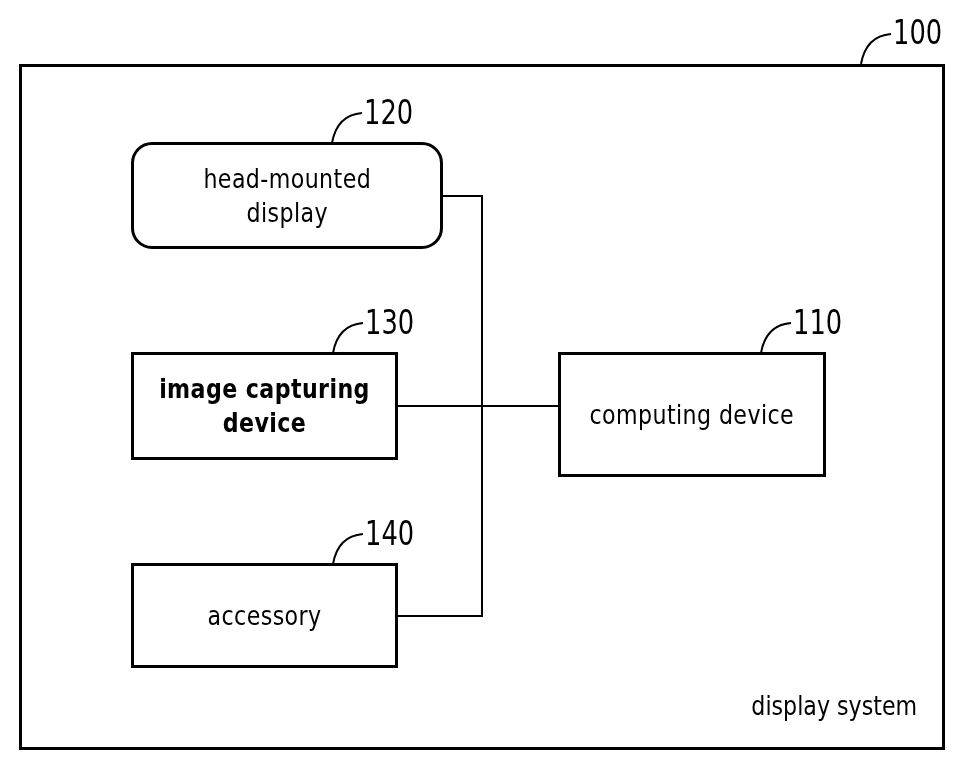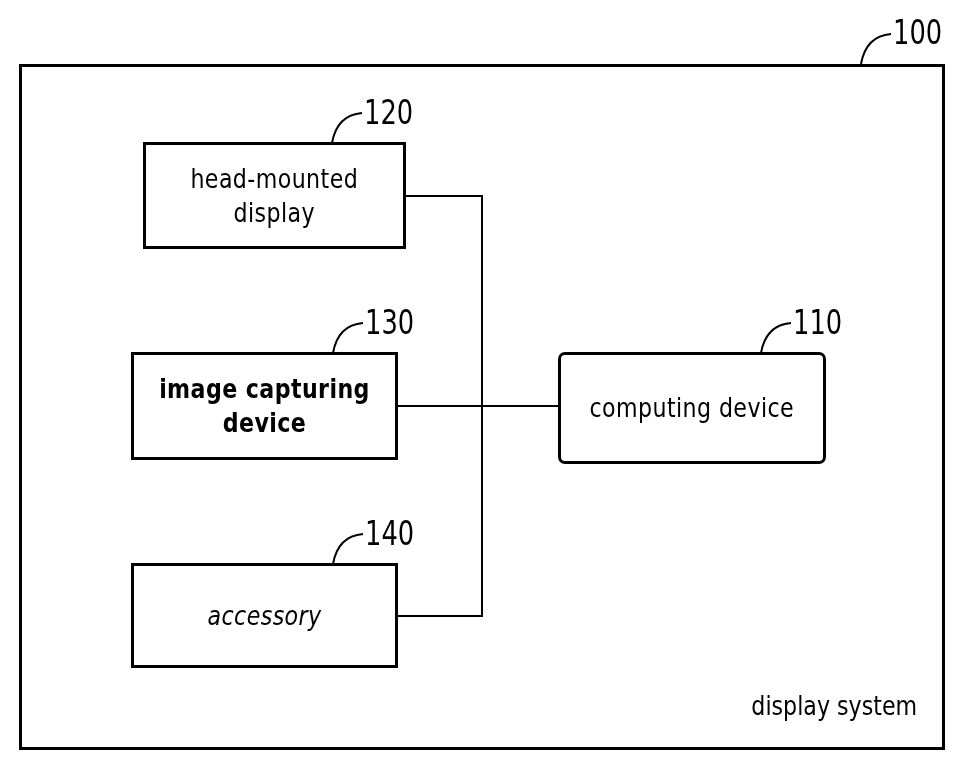--- a/index.html
+++ b/index.html
@@ -35,29 +35,29 @@
     <path d="M333 564 Q338 536 363 534" stroke-width="2"></path>
   </g>
 </svg>
 
 <span class="ref" style="left:893px; top:16px;">100</span>
 <span class="ref" style="left:364px; top:96px;">120</span>
 <span class="ref" style="left:365px; top:306px;">130</span>
 <span class="ref" style="left:793px; top:306px;">110</span>
 <span class="ref" style="left:365px; top:517px;">140</span>
 
-<div class="box" style="left:143px; top:142px; width:263px; height:107px;">
+<div class="box" style="left:131px; top:142px; width:312px; height:107px;border-radius:21px;">
   <span class="box-label">head-mounted
 display</span>
 </div>
 
 <div class="box" style="left:131px; top:352px; width:267px; height:108px;font-weight:bold;">
   <span class="box-label">image capturing
 device</span>
 </div>
 
-<div class="box" style="left:558px; top:352px; width:268px; height:112px;border-radius:7px;">
+<div class="box" style="left:558px; top:352px; width:268px; height:125px;">
   <span class="box-label">computing device</span>
 </div>
 
-<div class="box" style="left:131px; top:563px; width:267px; height:105px;font-style:italic;">
+<div class="box" style="left:131px; top:563px; width:267px; height:105px;">
   <span class="box-label">accessory</span>
 </div>
 
 </body></html>

